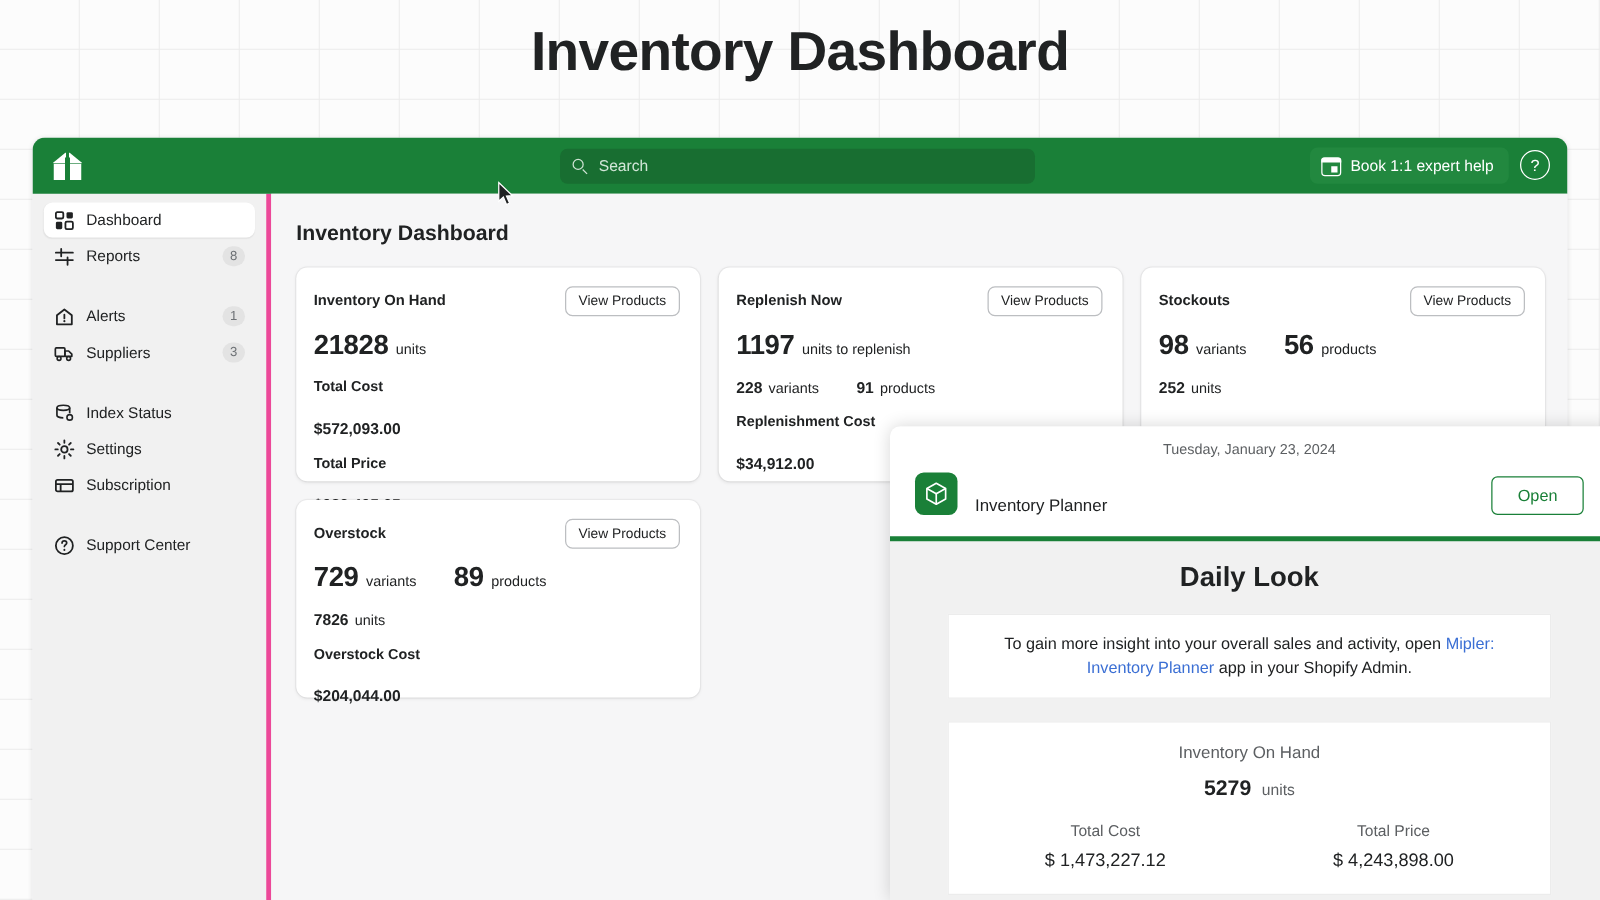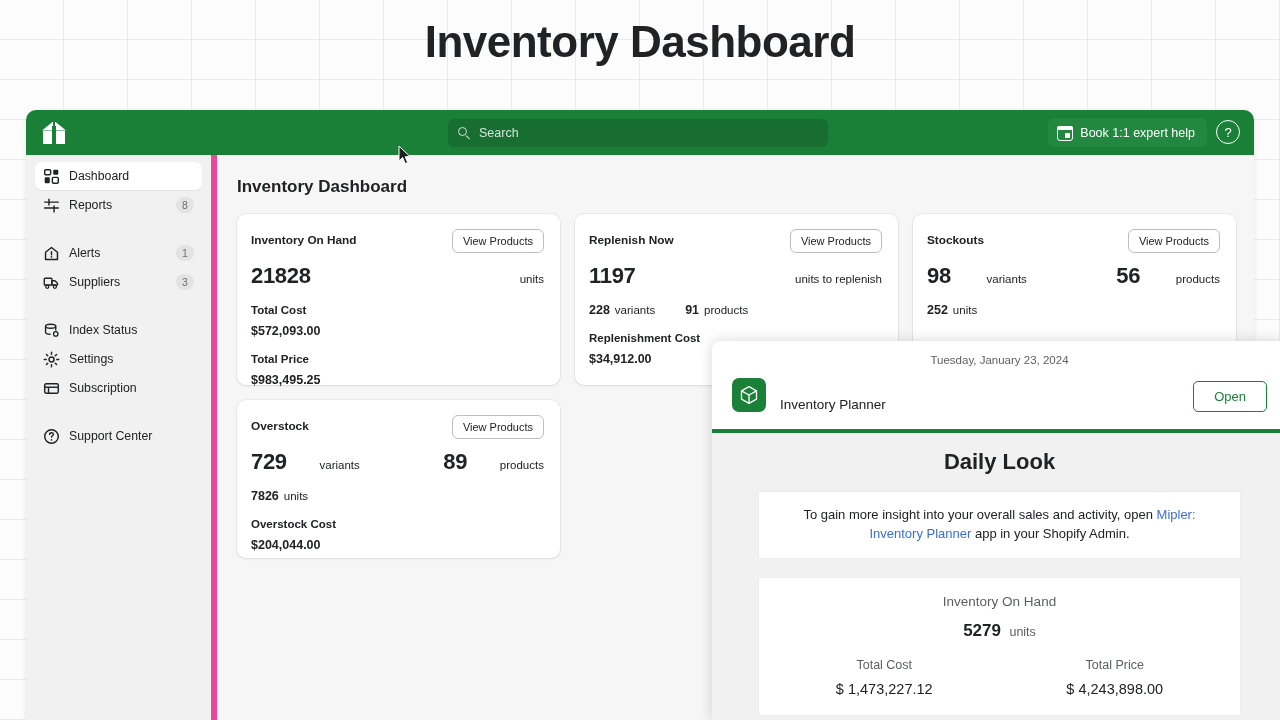--- a/index.html
+++ b/index.html
@@ -106,21 +106,21 @@
     width: 24px; height: 24px; border: 1.7px solid #ffffff; border-radius: 50%;
     display: flex; align-items: center; justify-content: center;
     font-size: 13px; color: #fff; cursor: pointer;
   }
 
   
   .app-body { display: flex; height: calc(100% - 45px); }
   .sidebar {
     width: 191px; flex: none; background: #f1f1f1;
     padding-top: 6px;
-    border-right: 6px solid #ec4899;
+    border-right: 4px solid #ec4899;
   }
   .nav-item {
     display: flex; align-items: center;
     height: 28px; margin: 1px 9px; padding: 0 8px;
     border-radius: 7px; cursor: pointer;
   }
   .nav-item.active { background: #ffffff; box-shadow: 0 1px 1px rgba(0,0,0,0.06); }
   .nav-icon { width: 17px; height: 17px; flex: none; margin-right: 9px; }
   .nav-label { font-size: 12.3px; color: #202223; flex: 1; font-weight: 500; }
   .nav-badge {
@@ -147,26 +147,26 @@
   .card.h2 { height: 158px; }
   .card-head {
     display: flex; align-items: flex-start; justify-content: space-between;
   }
   .card-title { font-size: 11.8px; font-weight: bold; color: #202223; padding-top: 4px; }
   .view-btn {
     border: 1px solid #bcbec1; background: #fff; border-radius: 6px;
     font-size: 11px; color: #202223; padding: 5px 10px; cursor: pointer;
     font-family: "Liberation Sans", sans-serif; white-space: nowrap;
   }
-  .bignum-row { margin-top: 10px; display: flex; align-items: baseline; justify-content: space-between; }
+  .bignum-row { margin-top: 10px; display: flex; align-items: baseline; }
   .bignum { font-size: 22px; font-weight: bold; color: #202223; letter-spacing: -0.3px; }
   .bigunit { font-size: 11.5px; color: #202223; margin-left: 6px; }
   .bignum-row .spacer { width: 30px; }
   .metric-label { font-size: 11.5px; font-weight: bold; color: #202223; margin-top: 15px; }
-  .metric-value { font-size: 12.5px; font-weight: bold; color: #202223; margin-top: 8px; }
+  .metric-value { font-size: 12.5px; font-weight: bold; color: #202223; margin-top: 20px; }
   .subnum-row { margin-top: 14px; display: flex; align-items: baseline; }
   .subnum { font-size: 12.5px; font-weight: bold; color: #202223; }
   .subunit { font-size: 11.5px; color: #202223; margin-left: 5px; }
 
   
   .overlay {
     position: absolute; left: 712px; top: 341px;
     width: 575px; height: 379px;
     background: #f1f1f1;
     border-radius: 8px 0 0 0;

